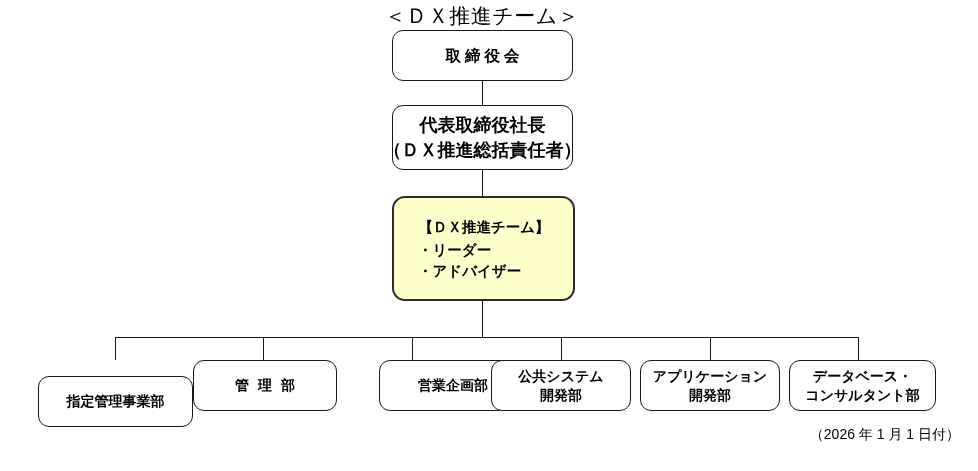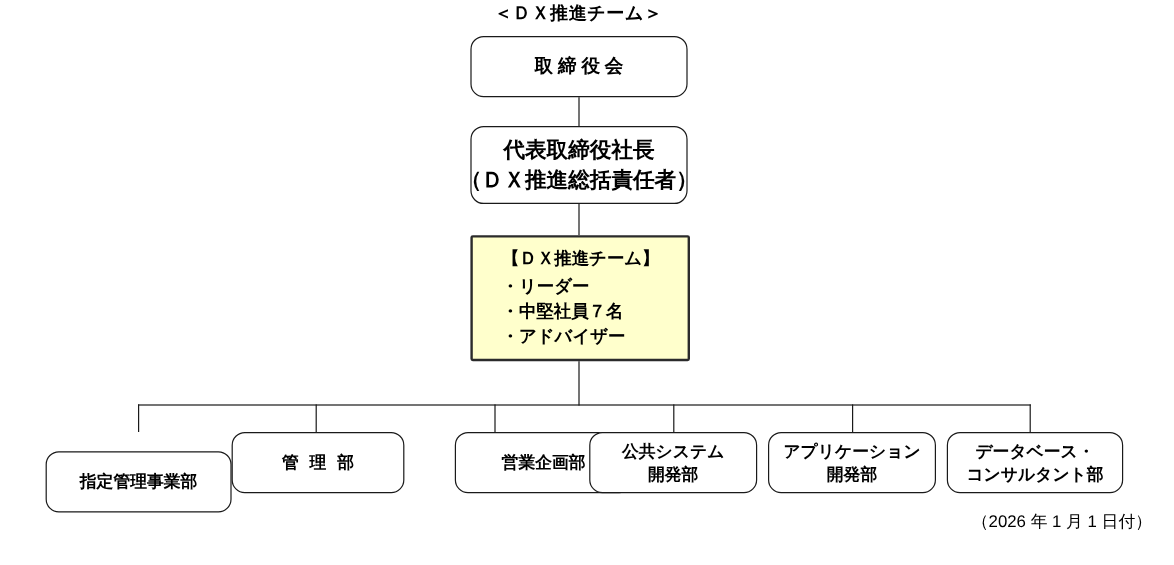--- a/index.html
+++ b/index.html
@@ -20,22 +20,22 @@
     background: #ffffff;
   }
 
   
   .chart-title {
     position: absolute;
     left: 0;
     top: 2px;
     width: 964px;
     text-align: center;
-    font-size: 15px;
-    font-weight: 700;
+    font-size: 21px;
+    font-weight: 400;
     letter-spacing: 0.5px;
     white-space: nowrap;
   }
 
   
   .node {
     position: absolute;
     box-sizing: border-box;
     display: flex;
     flex-direction: column;
@@ -74,21 +74,21 @@
   }
 
   
   #node-dxteam {
     left: 392px;
     top: 196px;
     width: 183px;
     height: 105px;
     background: #ffffcc;
     border: 2.3px solid #2b2b2b;
-    border-radius: 2px;
+    border-radius: 13px;
     align-items: flex-start;
     justify-content: center;
     padding: 4px 0 4px 24px;
     font-size: 14.5px;
   }
   #node-dxteam .dx-heading {
     display: block;
     width: 132px;
     text-align: center;
     white-space: nowrap;
@@ -160,21 +160,20 @@
   <div class="node" id="node-president">
     <span class="line">代表取締役社長</span>
     <span class="line">（ＤＸ推進総括責任者）</span>
   </div>
 
   <div class="vline" style="left:482px; top:170px; height:26px;"></div>
 
   <div class="node" id="node-dxteam">
     <span class="dx-heading">【ＤＸ推進チーム】</span>
     <span class="dx-item">・リーダー</span>
-    <span class="dx-item">・中堅社員７名</span>
     <span class="dx-item">・アドバイザー</span>
   </div>
 
   <div class="vline" style="left:482px; top:301px; height:37px;"></div>
 
   <div class="hline" style="left:115px; top:337px; width:744px;"></div>
 
   <div class="vline" style="left:115px; top:337px; height:23px;"></div>
   <div class="vline" style="left:263px; top:337px; height:23px;"></div>
   <div class="vline" style="left:412px; top:337px; height:23px;"></div>

